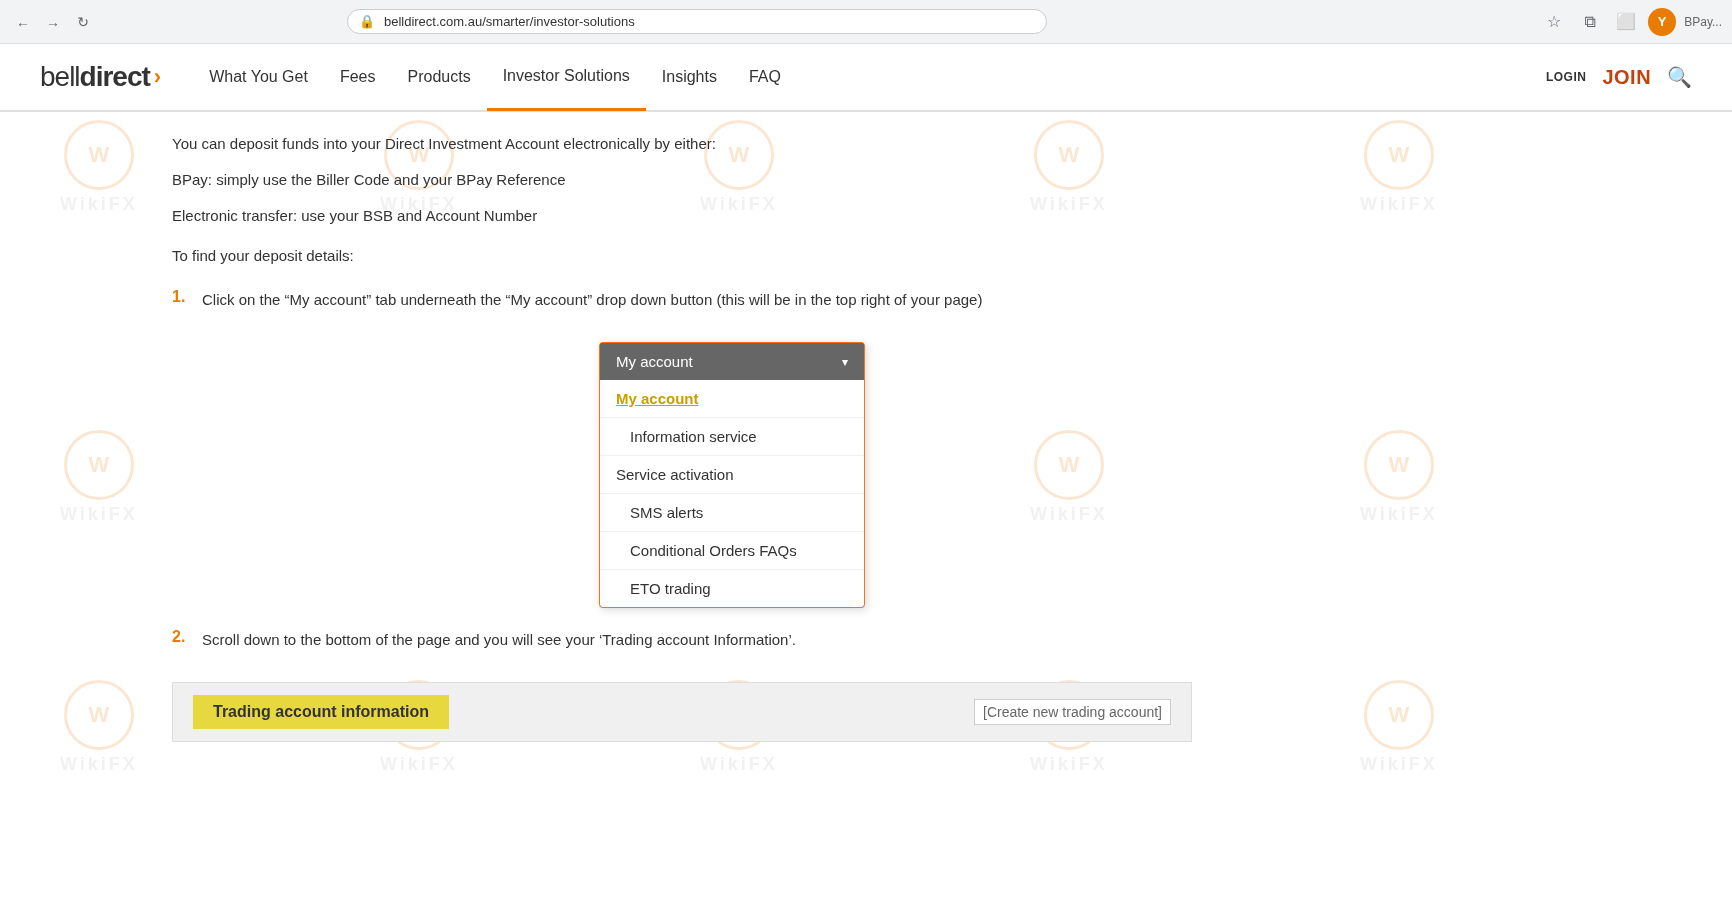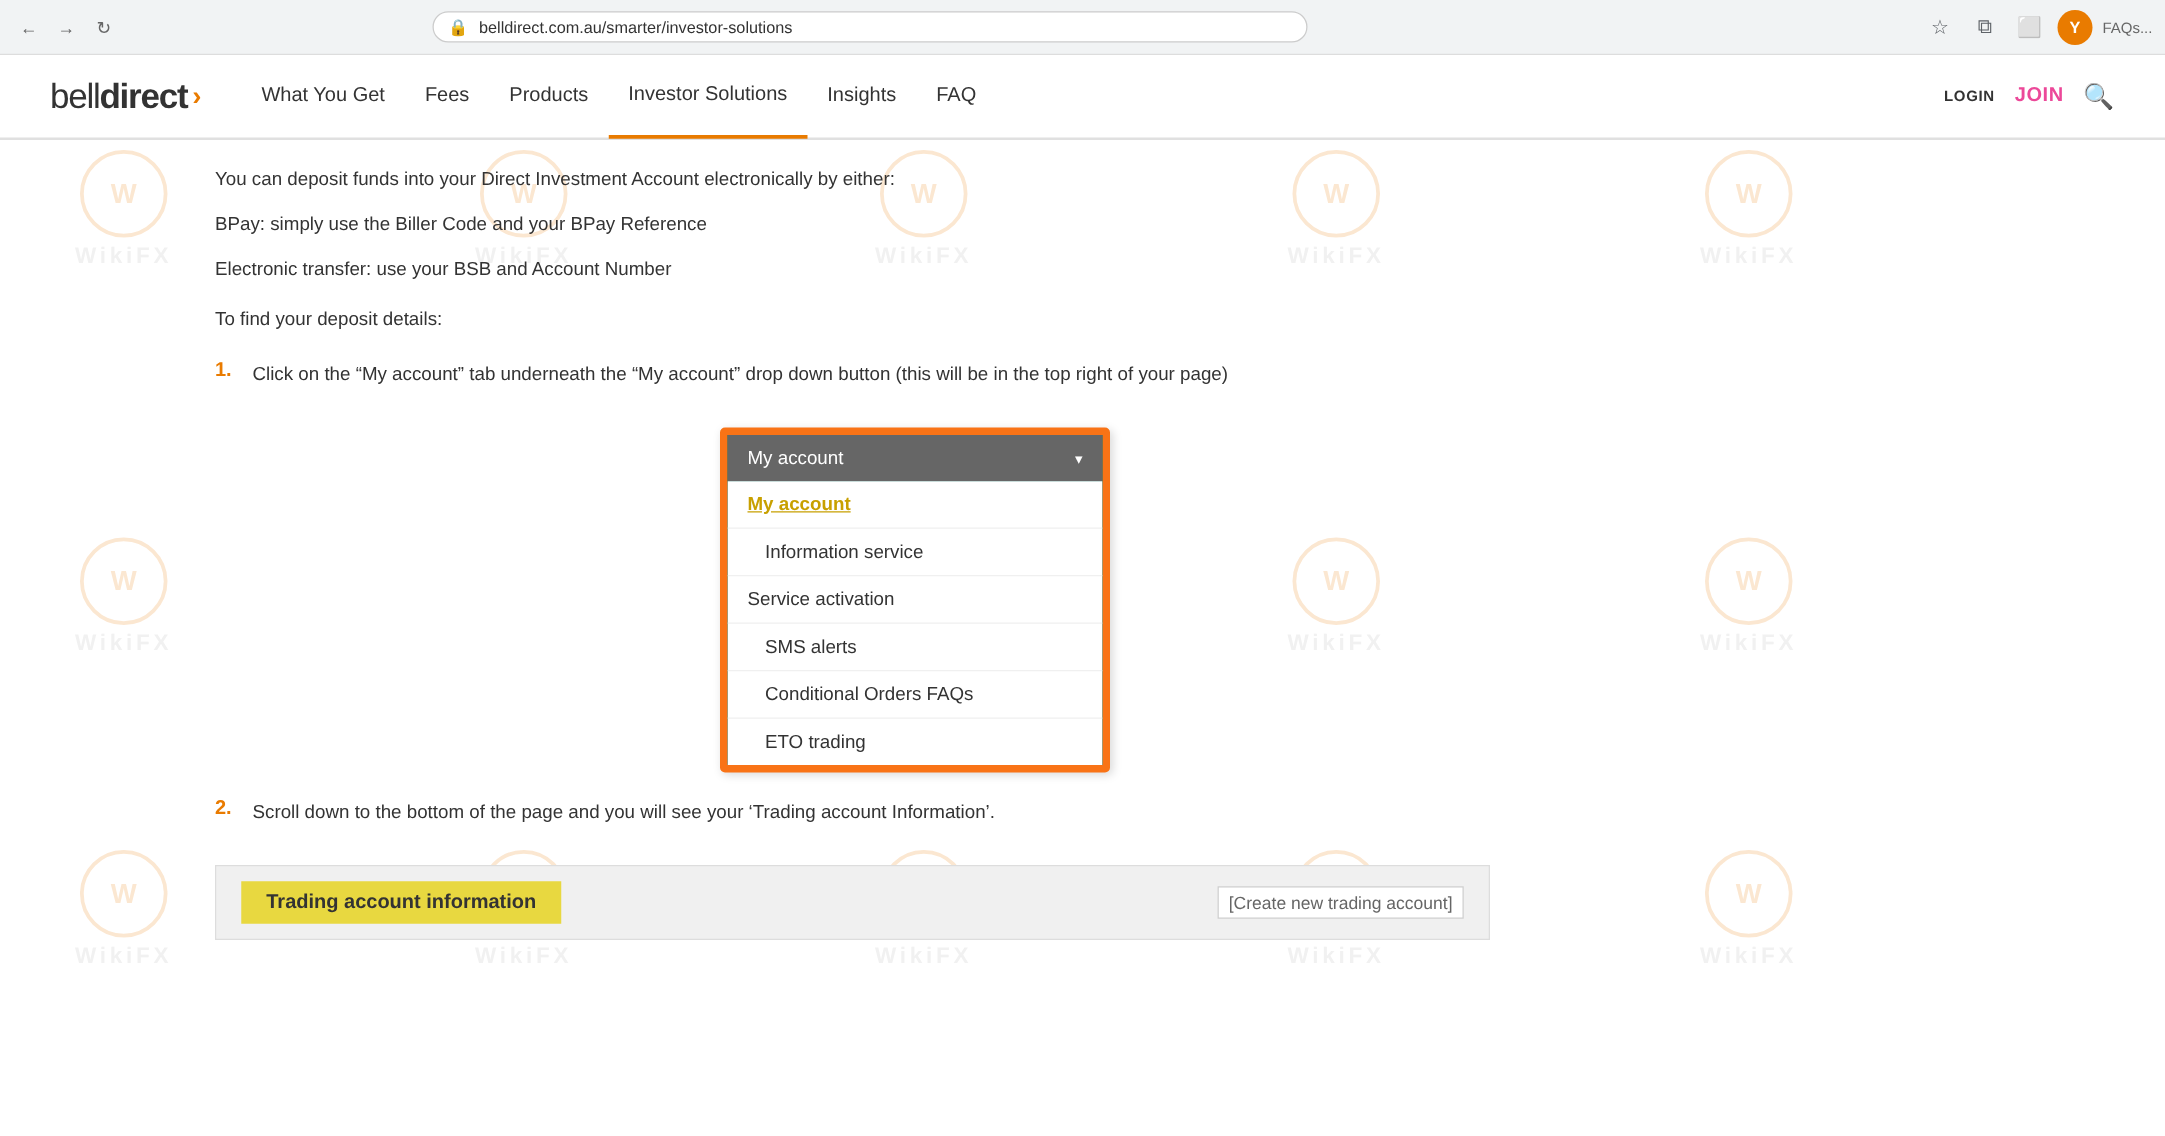--- a/index.html
+++ b/index.html
@@ -124,23 +124,23 @@
       font-size: 12px;
       font-weight: 700;
       color: #333;
       cursor: pointer;
       border: none;
       background: transparent;
       text-transform: uppercase;
       letter-spacing: 0.5px;
     }
     .btn-join {
-      font-size: 16px;
+      font-size: 20px;
       font-weight: 700;
-      color: #ec4899;
+      color: #c2410c;
       cursor: pointer;
       border: none;
       background: transparent;
       text-transform: uppercase;
       letter-spacing: 0.5px;
     }
     .search-icon-btn {
       cursor: pointer;
       color: #333;
       font-size: 20px;
@@ -209,24 +209,24 @@
     }
     .step-text { font-size: 15px; line-height: 1.6; }
 
     
     .dropdown-demo-container {
       display: flex;
       justify-content: center;
       margin: 20px 0 20px 100px;
     }
     .dropdown-demo {
-      background: #0f766e;
-      border: 6px solid #f97316;
+      background: #be185d;
+      border: 1px solid #f97316;
       border-radius: 4px;
-      width: 312px;
+      width: 266px;
       box-shadow: 2px 2px 8px rgba(0,0,0,0.15);
       overflow: hidden;
     }
     .dropdown-header {
       background: #666;
       color: #fff;
       padding: 10px 16px;
       font-size: 15px;
       display: flex;
       align-items: center;
@@ -348,21 +348,21 @@
   </div>
   <div class="address-bar">
     <span class="address-bar-lock">🔒</span>
     <span class="address-bar-url">belldirect.com.au/smarter/investor-solutions</span>
   </div>
   <div class="browser-actions">
     <button class="browser-action-btn">☆</button>
     <button class="browser-action-btn">⧉</button>
     <button class="browser-action-btn">⬜</button>
     <div class="browser-avatar">Y</div>
-    <span style="font-size:12px;color:#666;">FAQs...</span>
+    <span style="font-size:12px;color:#666;">BPay...</span>
   </div>
 </div>
 
 <header class="site-header">
   <a class="logo" href="#">
     <span class="logo-bell">bell</span>
       <span class="logo-direct">direct</span>
     <span class="logo-arrow">›</span>
   </a>
   <nav class="main-nav">

